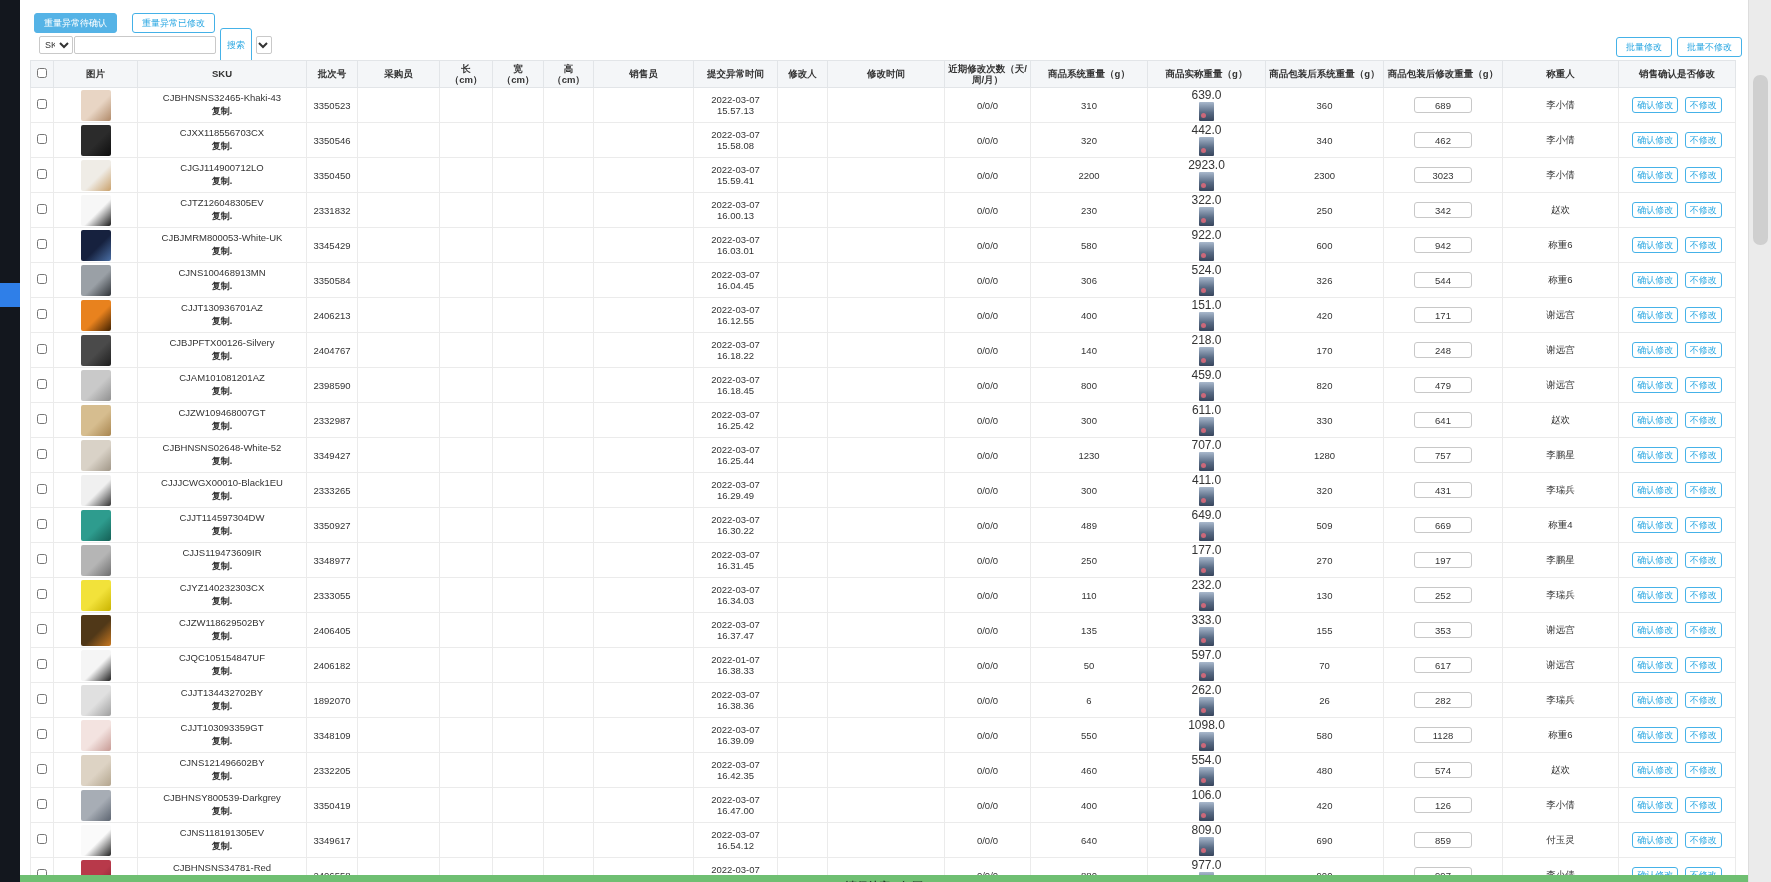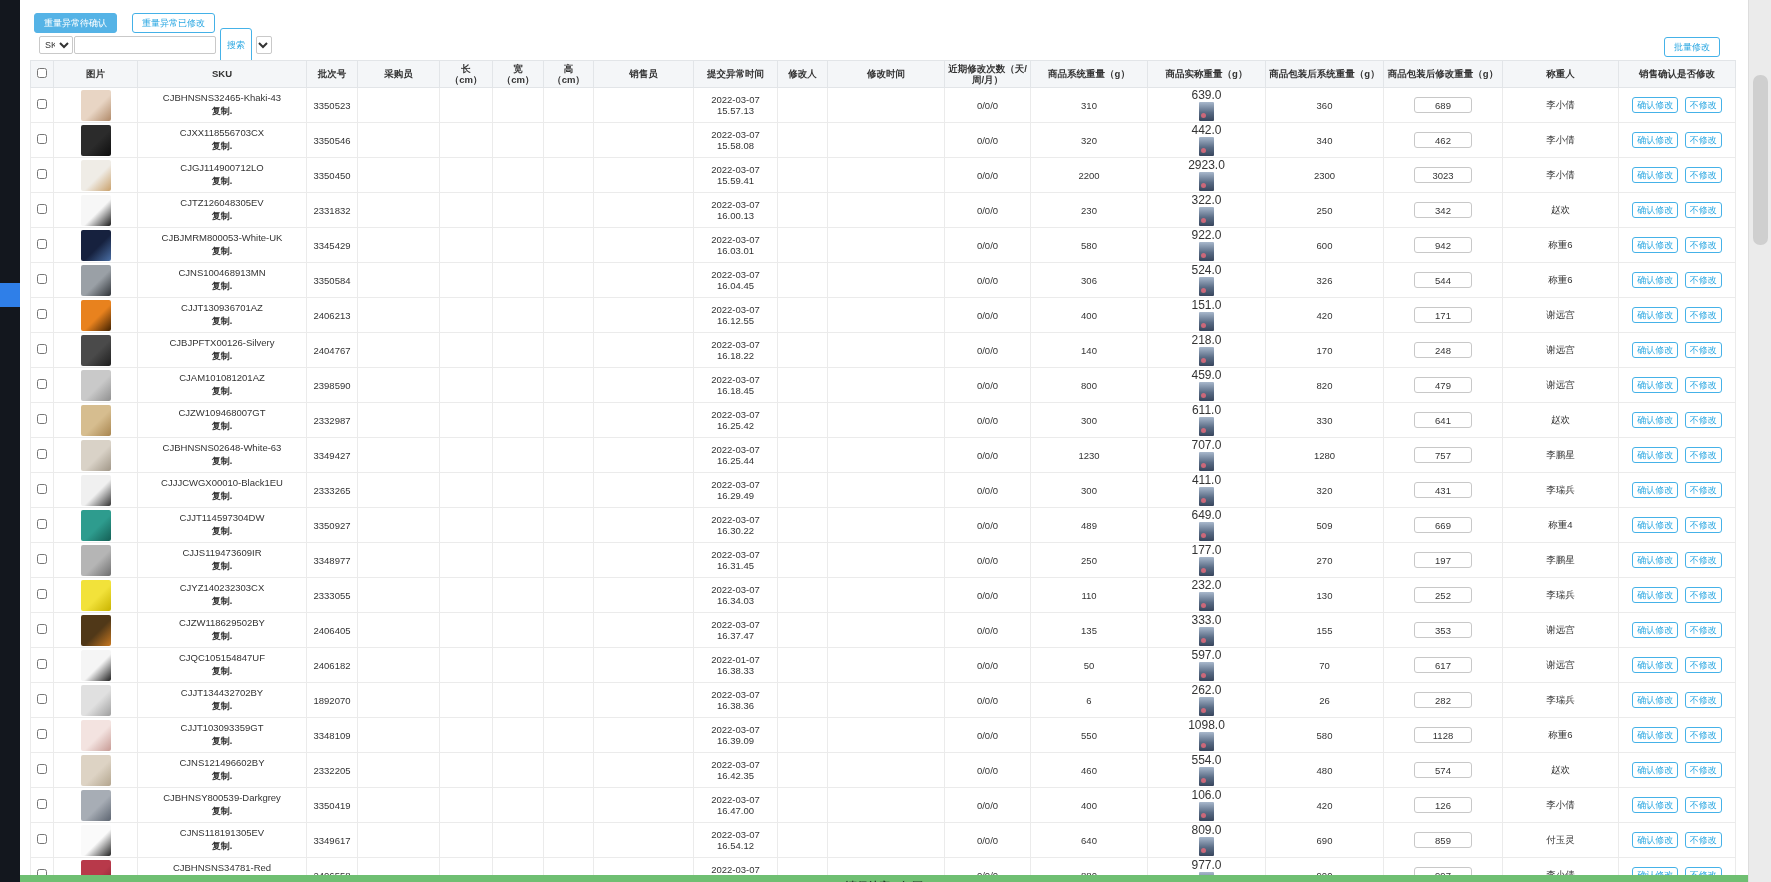--- a/index.html
+++ b/index.html
@@ -19,21 +19,21 @@
   
   .searchbar{position:absolute;left:39px;top:36px;height:18px;display:flex;align-items:center;}
   .sel{height:18px;font-size:9px;border:1px solid #c9c9c9;background:#fff;border-radius:2px;color:#333;padding:0 1px;}
   .sel.sku{width:34px;}
   .sel.filter{width:16px;margin-left:4px;}
   .search-input{width:134px;height:16px;border:1px solid #c9c9c9;border-radius:2px;margin-left:1px;font-size:9.5px;padding:0 3px;}
   .btn-outline{border:1px solid #45b2e8;color:#2aa7e2;background:#fff;border-radius:3px;
        font-size:9px;line-height:10px;padding:3px 6px;cursor:pointer;white-space:nowrap;font-family:inherit;}
   .btn-search{margin-left:4px;height:35px;}
   .bulk{position:absolute;left:1616px;top:37px;display:flex;gap:5px;}
-  .bulk .btn-outline{padding:4px 9px;margin-left:48px;}
+  .bulk .btn-outline{padding:4px 9px;}
   
   table{position:absolute;left:30px;top:60px;width:1705px;border-collapse:collapse;table-layout:fixed;}
   th{background:#f4f6f8;font-size:9.5px;font-weight:bold;color:#333;border:1px solid #e2e5e8;
      height:26px;padding:0 2px;white-space:pre-line;line-height:1.2;text-align:center;}
   td{border:1px solid #ebebeb;text-align:center;font-size:9.5px;color:#333;height:34px;padding:0 1px;
      overflow:hidden;vertical-align:middle;}
   .thumb{width:30px;height:31px;margin:0 auto;border-radius:2px;}
   .sku-text{font-size:9.5px;color:#333;line-height:12px;}
   .copy{display:block;font-size:9px;color:#333;font-weight:bold;margin-top:1px;cursor:pointer;text-decoration:none;}
   .actual-num{font-size:12px;line-height:11px;}
@@ -458,21 +458,21 @@
       <button class="btn-sm btn-reject">不修改</button>
     </td>
   </tr>
 
   <tr>
     <td><input type="checkbox" class="rowchk" style=""></td>
     <td>
           <div class="thumb" style="background: linear-gradient(135deg, rgb(217, 210, 199) 0%, rgb(217, 210, 199) 55%, rgb(160, 150, 135) 100%);"></div>
         </td>
     <td>
-      <div class="sku-text">CJBHNSNS02648-White-63</div>
+      <div class="sku-text">CJBHNSNS02648-White-52</div>
       <a class="copy">复制.</a>
     </td>
     <td class="c-batch">3349427</td>
     <td></td>
     <td></td>
     <td></td>
     <td></td>
     <td></td>
     <td class="c-time">2022-03-07 16.25.44</td>
     <td></td>

